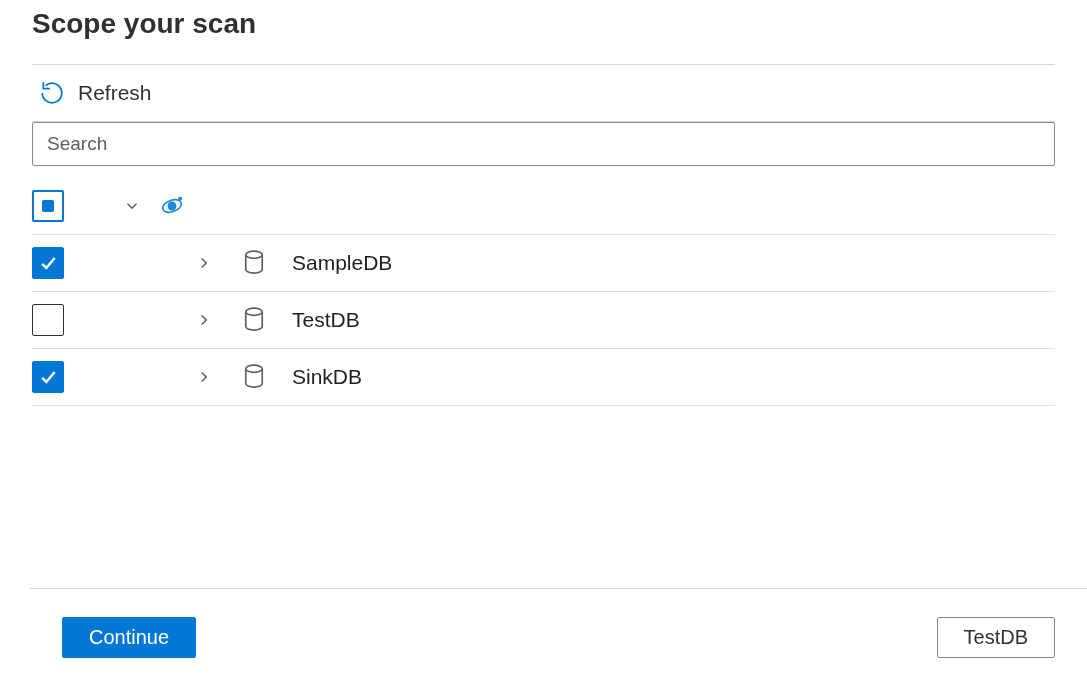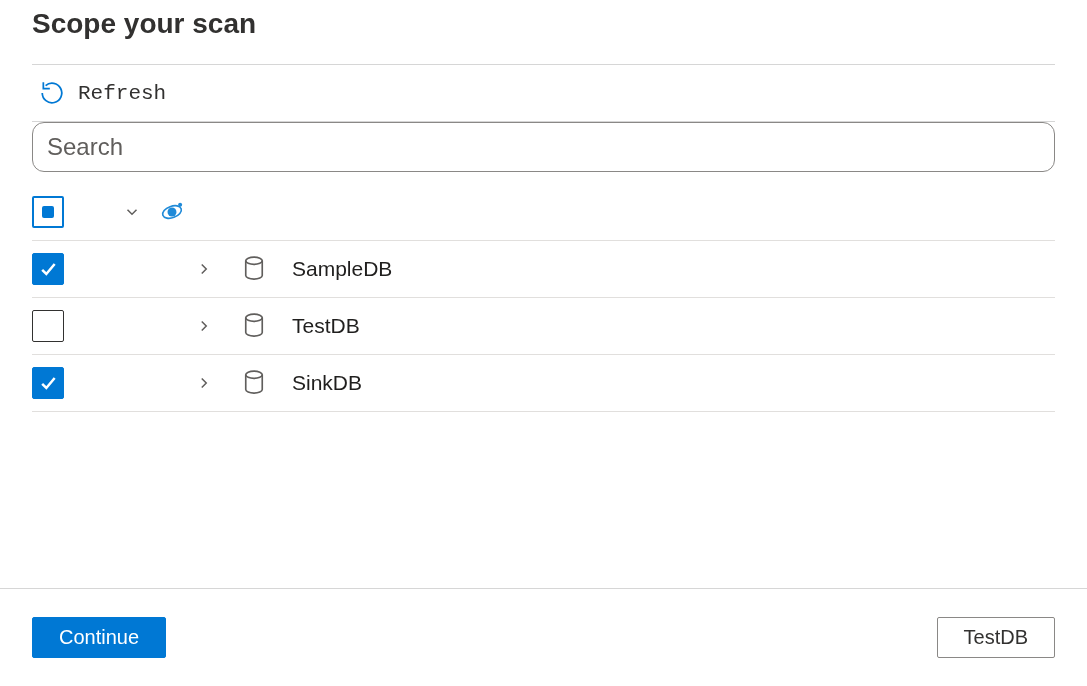--- a/index.html
+++ b/index.html
@@ -26,33 +26,33 @@
       gap: 12px;
       padding: 14px 6px;
       border-bottom: 1px solid #d6d6d6;
       cursor: pointer;
     }
     .refresh-icon {
       width: 28px; height: 28px;
       display: inline-flex; align-items: center; justify-content: center;
       color: #0078d4;
     }
-    .refresh-label { font-size: 21px; color: #323130; font-family: Liberation Mono, monospace; }
+    .refresh-label { font-size: 21px; color: #323130; }
     .help-text {
       font-size: 21px;
       line-height: 1.5;
       padding: 28px 0 28px 0;
     }
     .search-wrap { padding-bottom: 12px; }
     .search-input {
       width: 100%;
-      font-size: 24px;
+      font-size: 19px;
       padding: 10px 14px;
       border: 1px solid #8a8886;
-      border-radius: 12px;
+      border-radius: 2px;
       outline: none;
     }
     .search-input::placeholder { color: #605e5c; }
     .tree { font-size: 21px; }
     .tree-row {
       display: flex;
       align-items: center;
       gap: 14px;
       padding: 12px 4px;
       border-bottom: 1px solid #e1dfdd;
@@ -87,20 +87,21 @@
       display: inline-flex; align-items: center; justify-content: center;
       flex-shrink: 0;
     }
     .node-label { font-size: 21px; color: #201f1e; }
     .footer {
       border-top: 1px solid #d6d6d6;
       padding: 28px 32px;
       display: flex;
       align-items: center;
       gap: 12px;
+      margin-left: 30px;
     }
     .btn {
       font-size: 20px;
       padding: 8px 26px;
       border-radius: 2px;
       cursor: pointer;
       font-family: inherit;
     }
     .btn-primary {
       background: #0078d4; color: #fff; border: 1px solid #0078d4;

